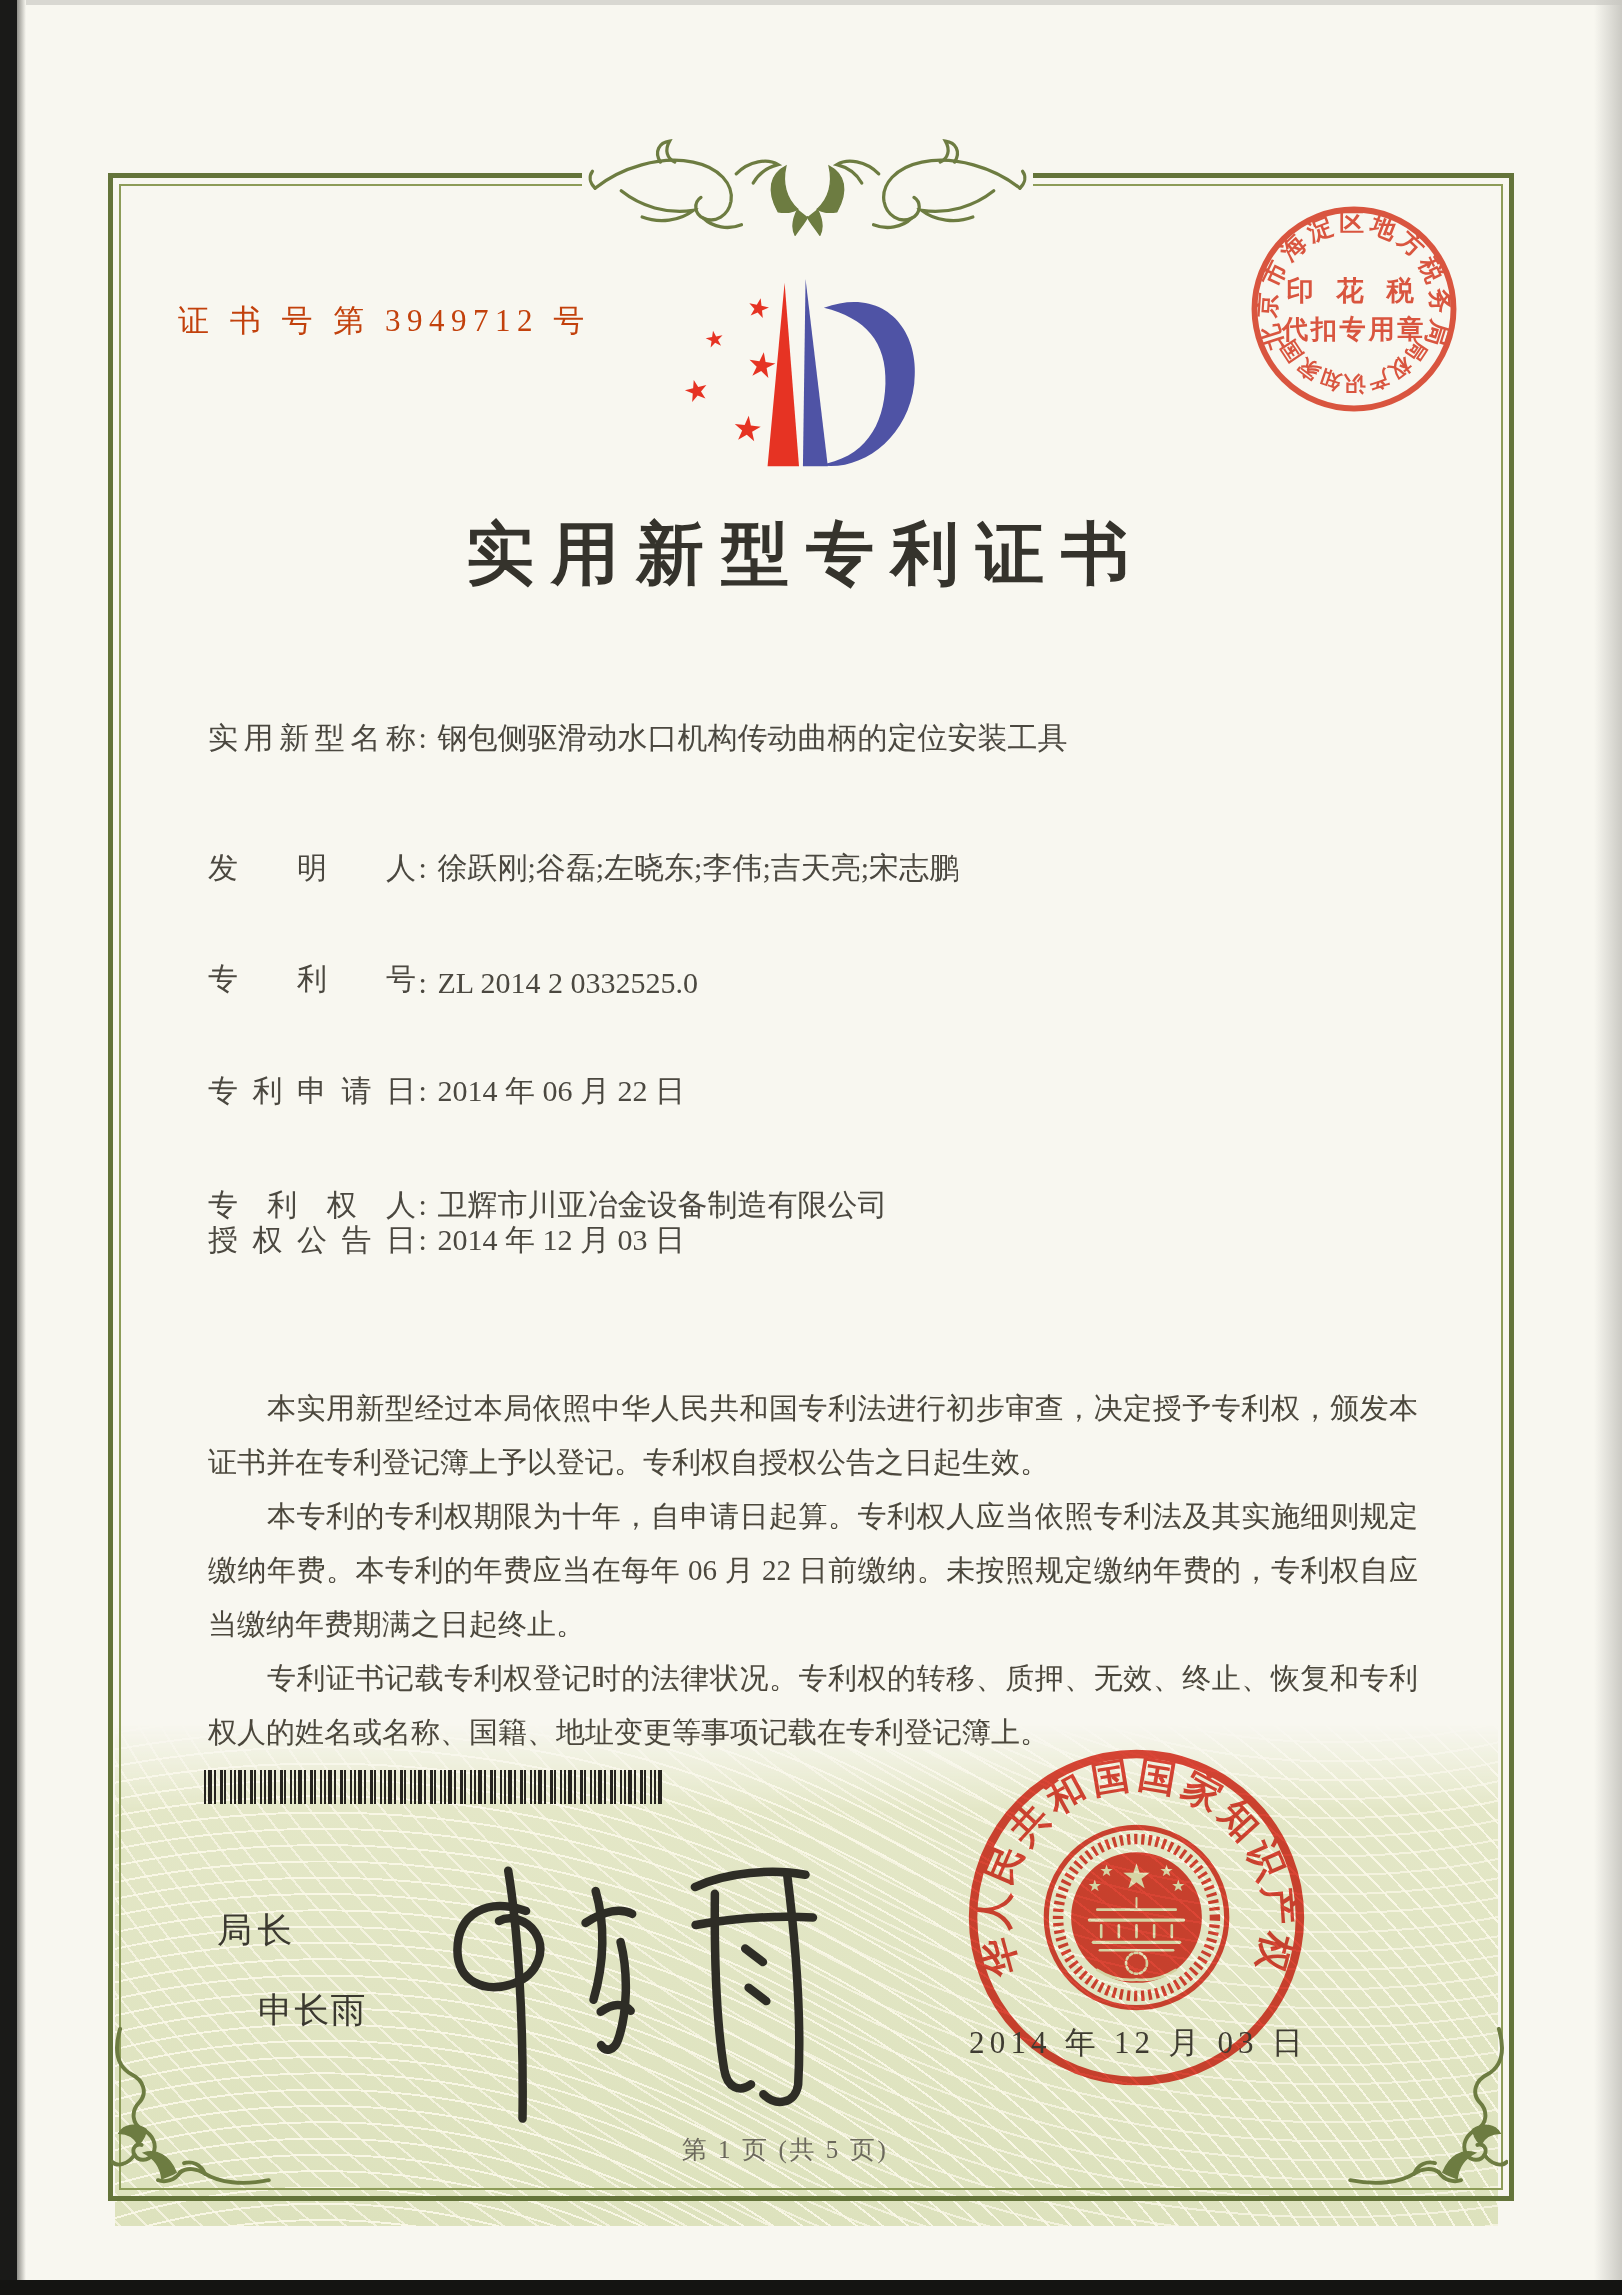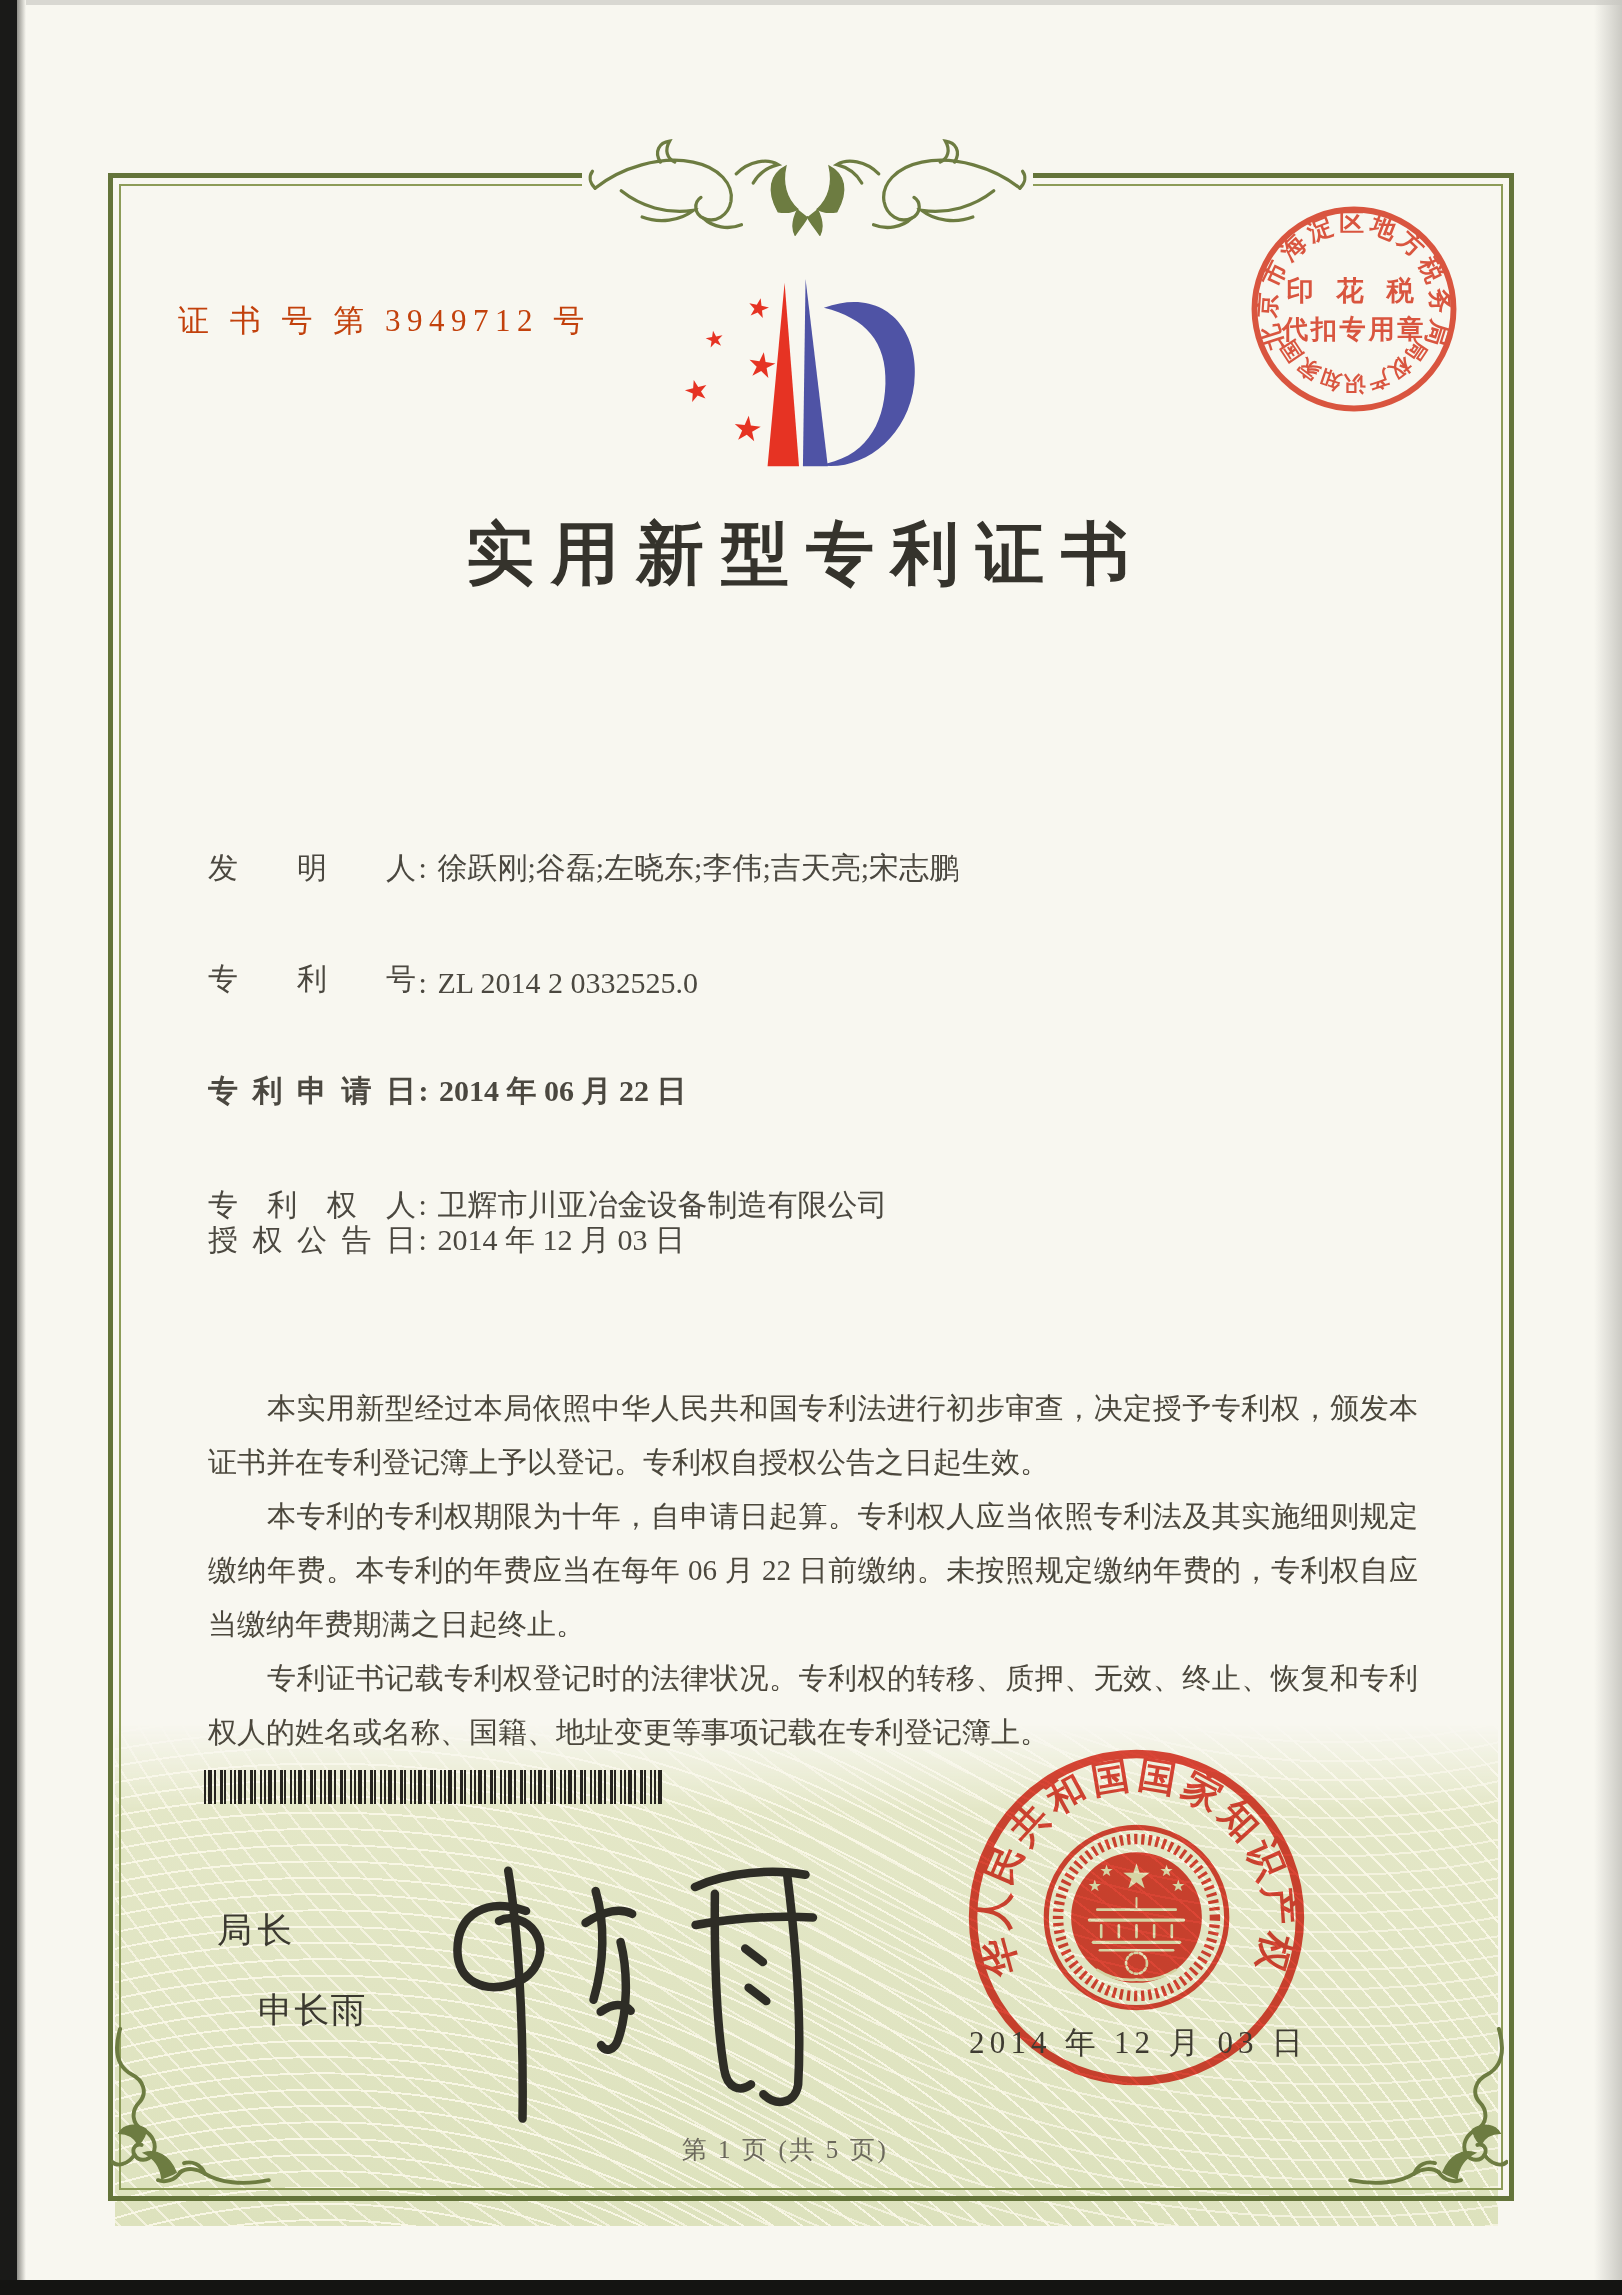--- a/index.html
+++ b/index.html
@@ -38,21 +38,21 @@
   
   .tax-stamp{position:absolute;left:1246px;top:201px;width:216px;height:216px;z-index:5;
              mix-blend-mode:multiply;opacity:.92;}
 
   
   .field-row{position:absolute;left:208px;font-size:30px;color:#4b4840;z-index:4;white-space:nowrap;}
   .lbl{display:inline-block;width:208px;text-align:justify;text-align-last:justify;vertical-align:bottom;}
   .colon{display:inline-block;margin-left:2.6px;}
   .val{margin-left:10.5px;}
   .row0{top:718px;} .row1{top:848px;} .row2{top:959px;}
-  .row3{top:1071px;font-weight:bold;} .row4{top:1185px;} .row5{top:1220px;}
+  .row3{top:1071px;} .row4{top:1185px;} .row5{top:1220px;}
 
   
   .paras{position:absolute;left:208px;top:1381px;width:1210px;z-index:4;
          font-size:29px;line-height:54px;color:#4b473c;text-align:justify;}
   .paras p{margin:0;text-indent:59px;}
 
   
   .barcode{position:absolute;left:204px;top:1770px;width:458px;height:34px;z-index:4;
      background:repeating-linear-gradient(90deg,
        #26241f 0 2px, transparent 2px 3.9px,
@@ -181,20 +181,23 @@
         <textPath href="#taxArc" startOffset="50%">北京市海淀区地方税务局</textPath>
       </text>
       <text x="165" y="152" font-size="42" fill="#dd4a33" letter-spacing="12" text-anchor="middle" font-family="Liberation Serif, DejaVu Serif, serif" font-weight="bold">印 花 税</text>
       <text x="165" y="210" font-size="40" fill="#dd4a33" letter-spacing="4" text-anchor="middle" font-family="Liberation Serif, DejaVu Serif, serif" font-weight="bold">代扣专用章</text>
       <text font-size="32" fill="#dd4a33" letter-spacing="2" text-anchor="middle" font-family="Liberation Serif, DejaVu Serif, serif" font-weight="bold">
         <textPath href="#taxArcBottom" startOffset="50%">局权产识知家国</textPath>
       </text>
     </svg>
   </div>
 
+  <div class="field-row row0">
+    <span class="lbl">实用新型名称</span><span class="colon">:</span><span class="val">钢包侧驱滑动水口机构传动曲柄的定位安装工具</span>
+  </div>
   <div class="field-row row1">
     <span class="lbl">发明人</span><span class="colon">:</span><span class="val">徐跃刚;谷磊;左晓东;李伟;吉天亮;宋志鹏</span>
   </div>
   <div class="field-row row2">
     <span class="lbl">专利号</span><span class="colon">:</span><span class="val">ZL 2014 2 0332525.0</span>
   </div>
   <div class="field-row row3">
     <span class="lbl">专利申请日</span><span class="colon">:</span><span class="val">2014 年 06 月 22 日</span>
   </div>
   <div class="field-row row4">

